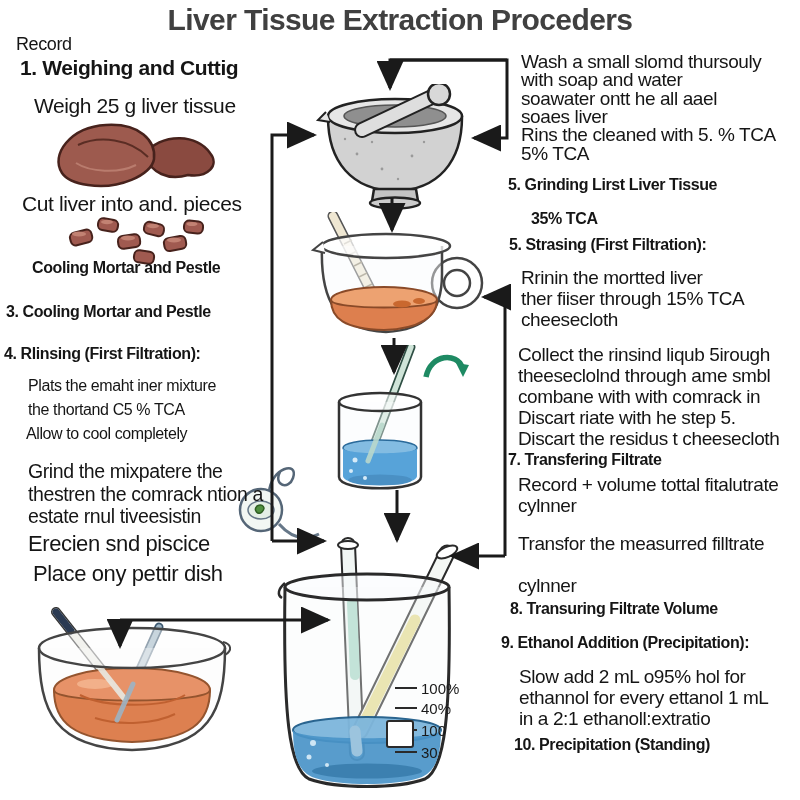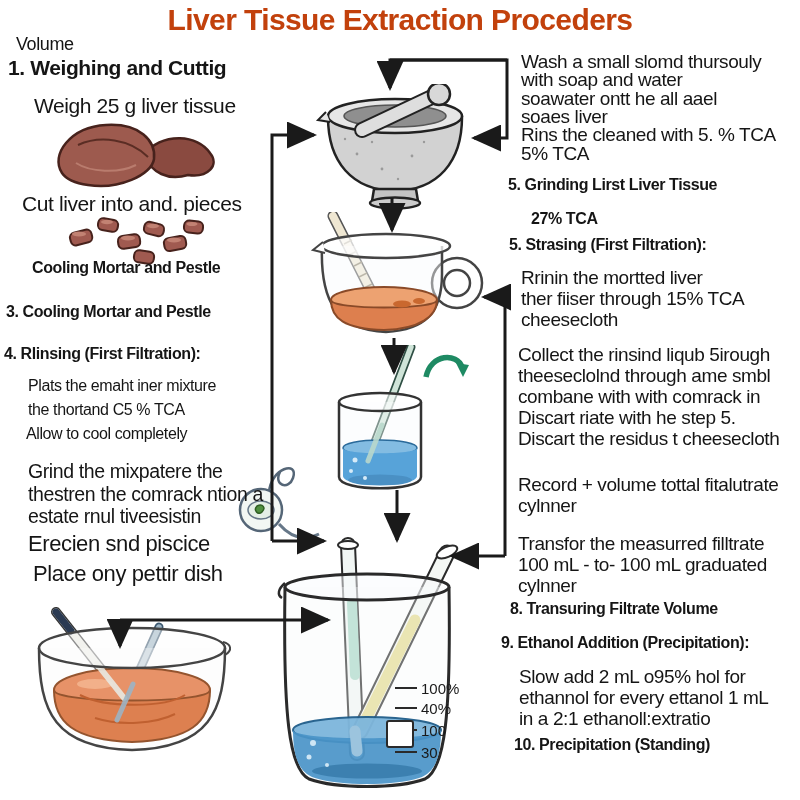--- a/index.html
+++ b/index.html
@@ -2,34 +2,34 @@
 <html><head>
 <meta charset="utf-8">
 <style>
   html,body{margin:0;padding:0;background:#fff;}
   .stage{position:relative;width:800px;height:800px;background:#ffffff;overflow:hidden;
          font-family:"Liberation Sans",sans-serif;}
   .t{position:absolute;font-size:16px;line-height:1.12;color:#151515;white-space:nowrap;
      letter-spacing:-0.4px;z-index:3;}
   .b{font-weight:700;}
   .title{position:absolute;left:0;right:0;top:3px;text-align:center;font-size:30px;font-weight:700;
-         letter-spacing:-0.6px;color:#c2410c;z-index:3;}
+         letter-spacing:-0.6px;color:#404040;z-index:3;}
   .ill{position:absolute;z-index:1;}
   .arrows{position:absolute;left:0;top:0;z-index:2;pointer-events:none;}
   svg text{font-family:"Liberation Sans",sans-serif;}
 </style>
 </head>
 <body>
 
 <div class="stage">
 
   <div class="title">Liver Tissue Extraction Proceders</div>
-  <div class="t" style="left:16px;top:34px;font-size:18px">Volume</div>
-
-  <div class="t b" style="left:8px;top:56px;font-size:21px">1. Weighing and Cuttig</div>
+  <div class="t" style="left:16px;top:34px;font-size:18px">Record</div>
+
+  <div class="t b" style="left:20px;top:56px;font-size:21px">1. Weighing and Cuttig</div>
   <div class="t" style="left:34px;top:94px;font-size:21px">Weigh 25 g liver tissue</div>
   <div class="t" style="left:22px;top:192px;font-size:21px">Cut liver into and. pieces</div>
   <div class="t b" style="left:32px;top:259px">Cooling Mortar and Pestle</div>
   <div class="t b" style="left:6px;top:303px">3. Cooling Mortar and Pestle</div>
   <div class="t b" style="left:4px;top:345px">4. Rlinsing (First Filtration):</div>
   <div class="t" style="left:28px;top:377px">Plats the emaht iner mixture</div>
   <div class="t" style="left:28px;top:401px">the thortand C5 % TCA</div>
   <div class="t" style="left:26px;top:425px">Allow to cool completely</div>
   <div class="t" style="left:28px;top:461px;font-size:19.5px">Grind the mixpatere the</div>
   <div class="t" style="left:28px;top:484px;font-size:19.5px">thestren the comrack ntion a</div>
@@ -37,34 +37,34 @@
   <div class="t" style="left:28px;top:532px;font-size:22px">Erecien snd piscice</div>
   <div class="t" style="left:33px;top:562px;font-size:22px">Place ony pettir dish</div>
 
   <div class="t" style="left:521px;top:51px;font-size:19px">Wash a small slomd thursouly</div>
   <div class="t" style="left:521px;top:69px;font-size:19px">with soap and water</div>
   <div class="t" style="left:521px;top:88px;font-size:19px">soawater ontt he all aael</div>
   <div class="t" style="left:521px;top:106px;font-size:19px">soaes liver</div>
   <div class="t" style="left:521px;top:124px;font-size:19px">Rins the cleaned with 5. % TCA</div>
   <div class="t" style="left:521px;top:143px;font-size:19px">5% TCA</div>
   <div class="t b" style="left:508px;top:176px">5. Grinding Lirst Liver Tissue</div>
-  <div class="t b" style="left:531px;top:210px">27% TCA</div>
+  <div class="t b" style="left:531px;top:210px">35% TCA</div>
   <div class="t b" style="left:509px;top:236px">5. Strasing (First Filtration):</div>
   <div class="t" style="left:521px;top:267px;font-size:19px">Rrinin the mortted liver</div>
   <div class="t" style="left:521px;top:288px;font-size:19px">ther fiiser through 15% TCA</div>
   <div class="t" style="left:521px;top:309px;font-size:19px">cheesecloth</div>
   <div class="t" style="left:518px;top:344px;font-size:19px">Collect the rinsind liqub 5irough</div>
   <div class="t" style="left:518px;top:365px;font-size:19px">theeseclolnd through ame smbl</div>
   <div class="t" style="left:518px;top:386px;font-size:19px">combane with with comrack in</div>
   <div class="t" style="left:518px;top:407px;font-size:19px">Discart riate with he step 5.</div>
   <div class="t" style="left:518px;top:428px;font-size:19px">Discart the residus t cheesecloth</div>
+  <div class="t b" style="left:508px;top:451px">7. Transfering Filtrate</div>
   <div class="t" style="left:518px;top:474px;font-size:19px">Record + volume tottal fitalutrate</div>
   <div class="t" style="left:518px;top:495px;font-size:19px">cylnner</div>
   <div class="t" style="left:518px;top:533px;font-size:19px">Transfor the measurred filltrate</div>
-  <div class="t" style="left:518px;top:554px;font-size:19px">100 mL - to- 100 mL graduated</div>
   <div class="t" style="left:518px;top:575px;font-size:19px">cylnner</div>
   <div class="t b" style="left:510px;top:600px">8. Transuring Filtrate Volume</div>
   <div class="t b" style="left:501px;top:634px">9. Ethanol Addition (Precipitation):</div>
   <div class="t" style="left:519px;top:666px;font-size:19px">Slow add 2 mL o95% hol for</div>
   <div class="t" style="left:519px;top:687px;font-size:19px">ethannol for every ettanol 1 mL</div>
   <div class="t" style="left:519px;top:708px;font-size:19px">in a 2:1 ethanoll:extratio</div>
   <div class="t b" style="left:514px;top:736px">10. Precipitation (Standing)</div>
 
   <svg class="ill" style="left:48px;top:115px" width="175" height="85" viewBox="0 0 175 85">
     <path d="M95,40 C116,16 150,20 162,38 C172,50 160,63 140,60 C120,66 104,58 95,40 Z" fill="#8a4a40" stroke="#47221c" stroke-width="2.5"></path>

